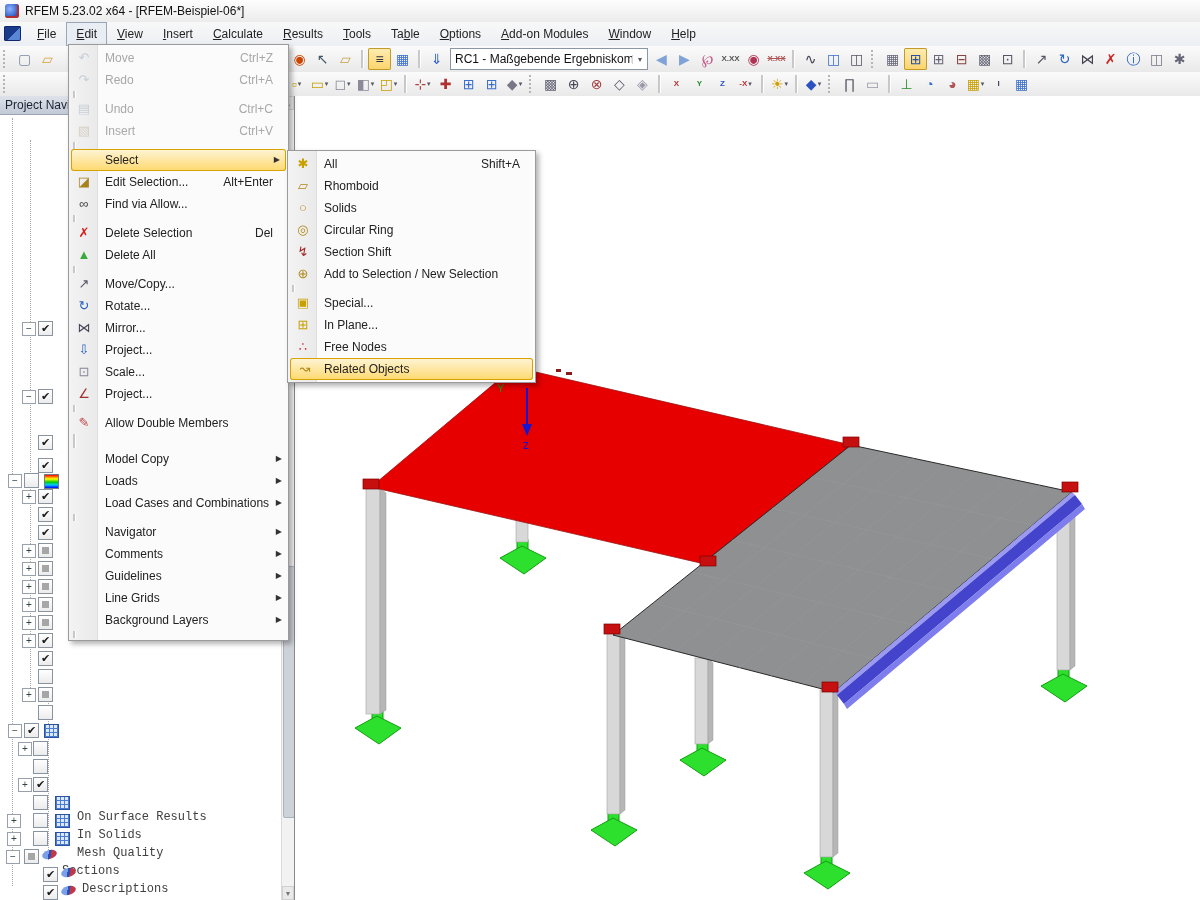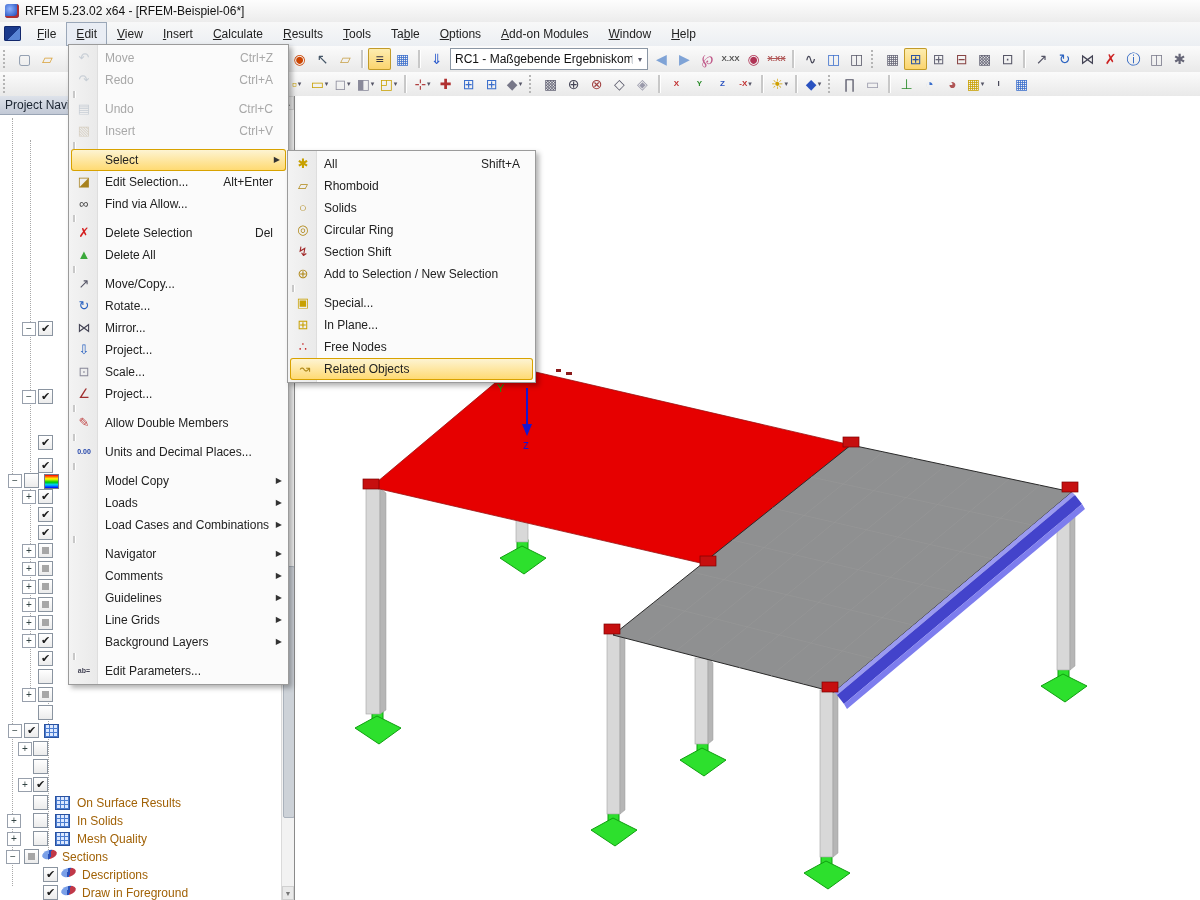--- a/index.html
+++ b/index.html
@@ -54,21 +54,21 @@
   .trow{position:absolute;left:0;height:18px;width:278px;}
   .trow .exp{position:absolute;top:2px;width:12px;height:12px;background:#fff;border:1px solid #98a0ac;
     font-size:10px;line-height:11px;text-align:center;color:#344;}
   .trow .exp:empty{display:none;}
   .trow .cb{position:absolute;top:1px;width:13px;height:13px;background:linear-gradient(#fff,#ececec);
     border:1px solid #8a94a0;font-size:11px;line-height:13px;text-align:center;color:transparent;}
   .trow.s-chk .cb{color:#1a1a1a;}
   .trow.s-par .cb::after{content:"";position:absolute;left:3px;top:3px;right:3px;bottom:3px;background:#a6a6a6;}
   .trow .ti{display:none;position:absolute;top:2px;}
   .trow .ti[class*="ic-"]{display:block;}
-  .trow .tlabel{position:absolute;top:2px;white-space:nowrap;color:#a16207;}
+  .trow .tlabel{position:absolute;top:16px;white-space:nowrap;color:#404040;font-family:Liberation Mono, monospace;}
   .trow .tlabel:empty{display:none;}
   .lvl-a .exp{left:7px;} .lvl-a .cb{left:33px;} .lvl-a .ti{left:55px;} .lvl-a .tlabel{left:77px;}
   .lvl-b .exp{left:6px;} .lvl-b .cb{left:24px;} .lvl-b .ti{left:42px;} .lvl-b .tlabel{left:62px;}
   .lvl-c .cb{left:43px;} .lvl-c .ti{left:61px;} .lvl-c .tlabel{left:82px;}
   .stub-d .exp{left:22px;} .stub-d .cb{left:38px;}
   .stub-m .exp{left:8px;} .stub-m .cb{left:24px;} .stub-m .ti{left:44px;}
   .stub-s .exp{left:18px;} .stub-s .cb{left:33px;}
   .ic-table{width:13px;height:12px;border:1px solid #2a52a0;
     background:repeating-linear-gradient(0deg,#4a7cd0 0 1px,transparent 1px 4px),
                repeating-linear-gradient(90deg,#4a7cd0 0 1px,transparent 1px 4px),#dce8ff;}
@@ -844,26 +844,20 @@
         <span class="mlabel">Allow Double Members</span>
         <span class="msc"></span>
 
       </div>
       <div class="mrow t-sep">
         <span class="mi"></span>
         <span class="mlabel"></span>
         <span class="msc"></span>
 
       </div>
-      <div class="mrow txticon t-item">
-        <span class="mi" style="color: rgb(34, 68, 170);">0.00</span>
-        <span class="mlabel">Units and Decimal Places...</span>
-        <span class="msc"></span>
-
-      </div>
       <div class="mrow t-sep">
         <span class="mi"></span>
         <span class="mlabel"></span>
         <span class="msc"></span>
 
       </div>
       <div class="mrow sub t-item">
         <span class="mi"></span>
         <span class="mlabel">Model Copy</span>
         <span class="msc"></span>
@@ -913,26 +907,20 @@
       </div>
       <div class="mrow sub t-item">
         <span class="mi"></span>
         <span class="mlabel">Background Layers</span>
         <span class="msc"></span>
         <span class="sm-arrow">▶</span>
       </div>
       <div class="mrow t-sep">
         <span class="mi"></span>
         <span class="mlabel"></span>
-        <span class="msc"></span>
-
-      </div>
-      <div class="mrow txticon t-item">
-        <span class="mi" style="color: rgb(68, 68, 85);">ab=</span>
-        <span class="mlabel">Edit Parameters...</span>
         <span class="msc"></span>
 
       </div>
     </div>
 
   <div class="menu select-menu">
 
   <div class="mrow t-item">
         <span class="mi" style="color: rgb(200, 160, 0);">✱</span>
         <span class="mlabel">All</span>

